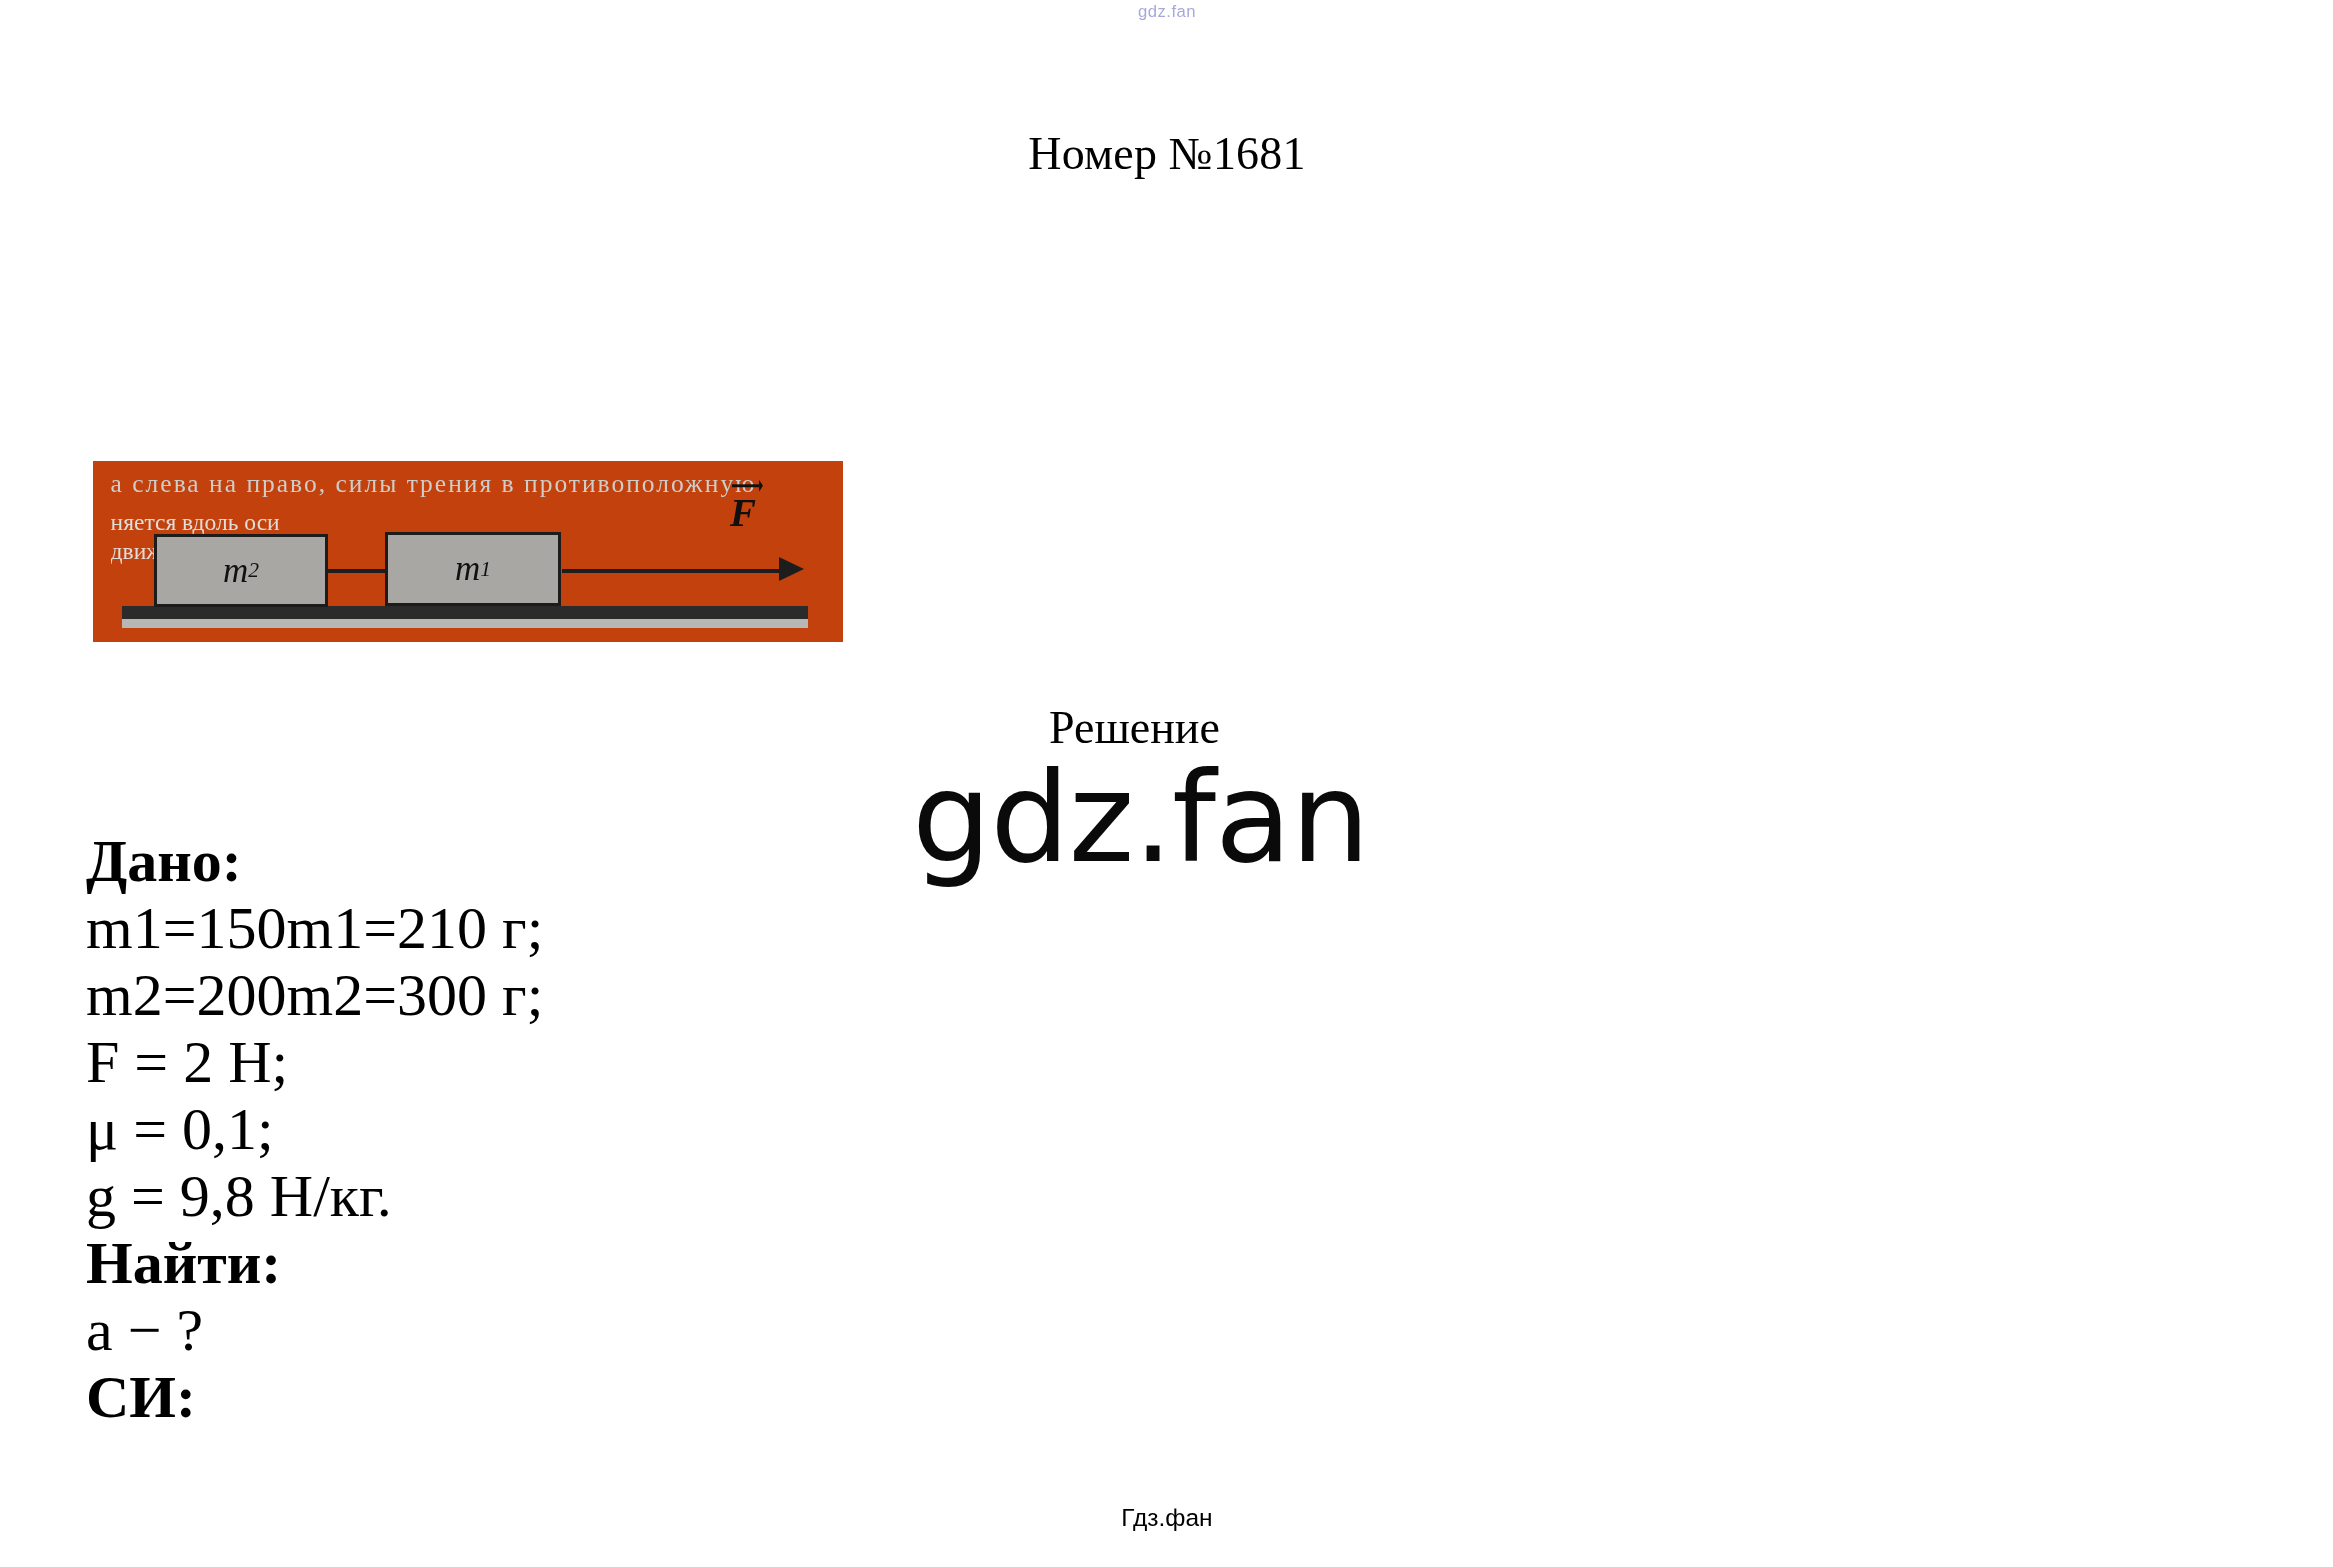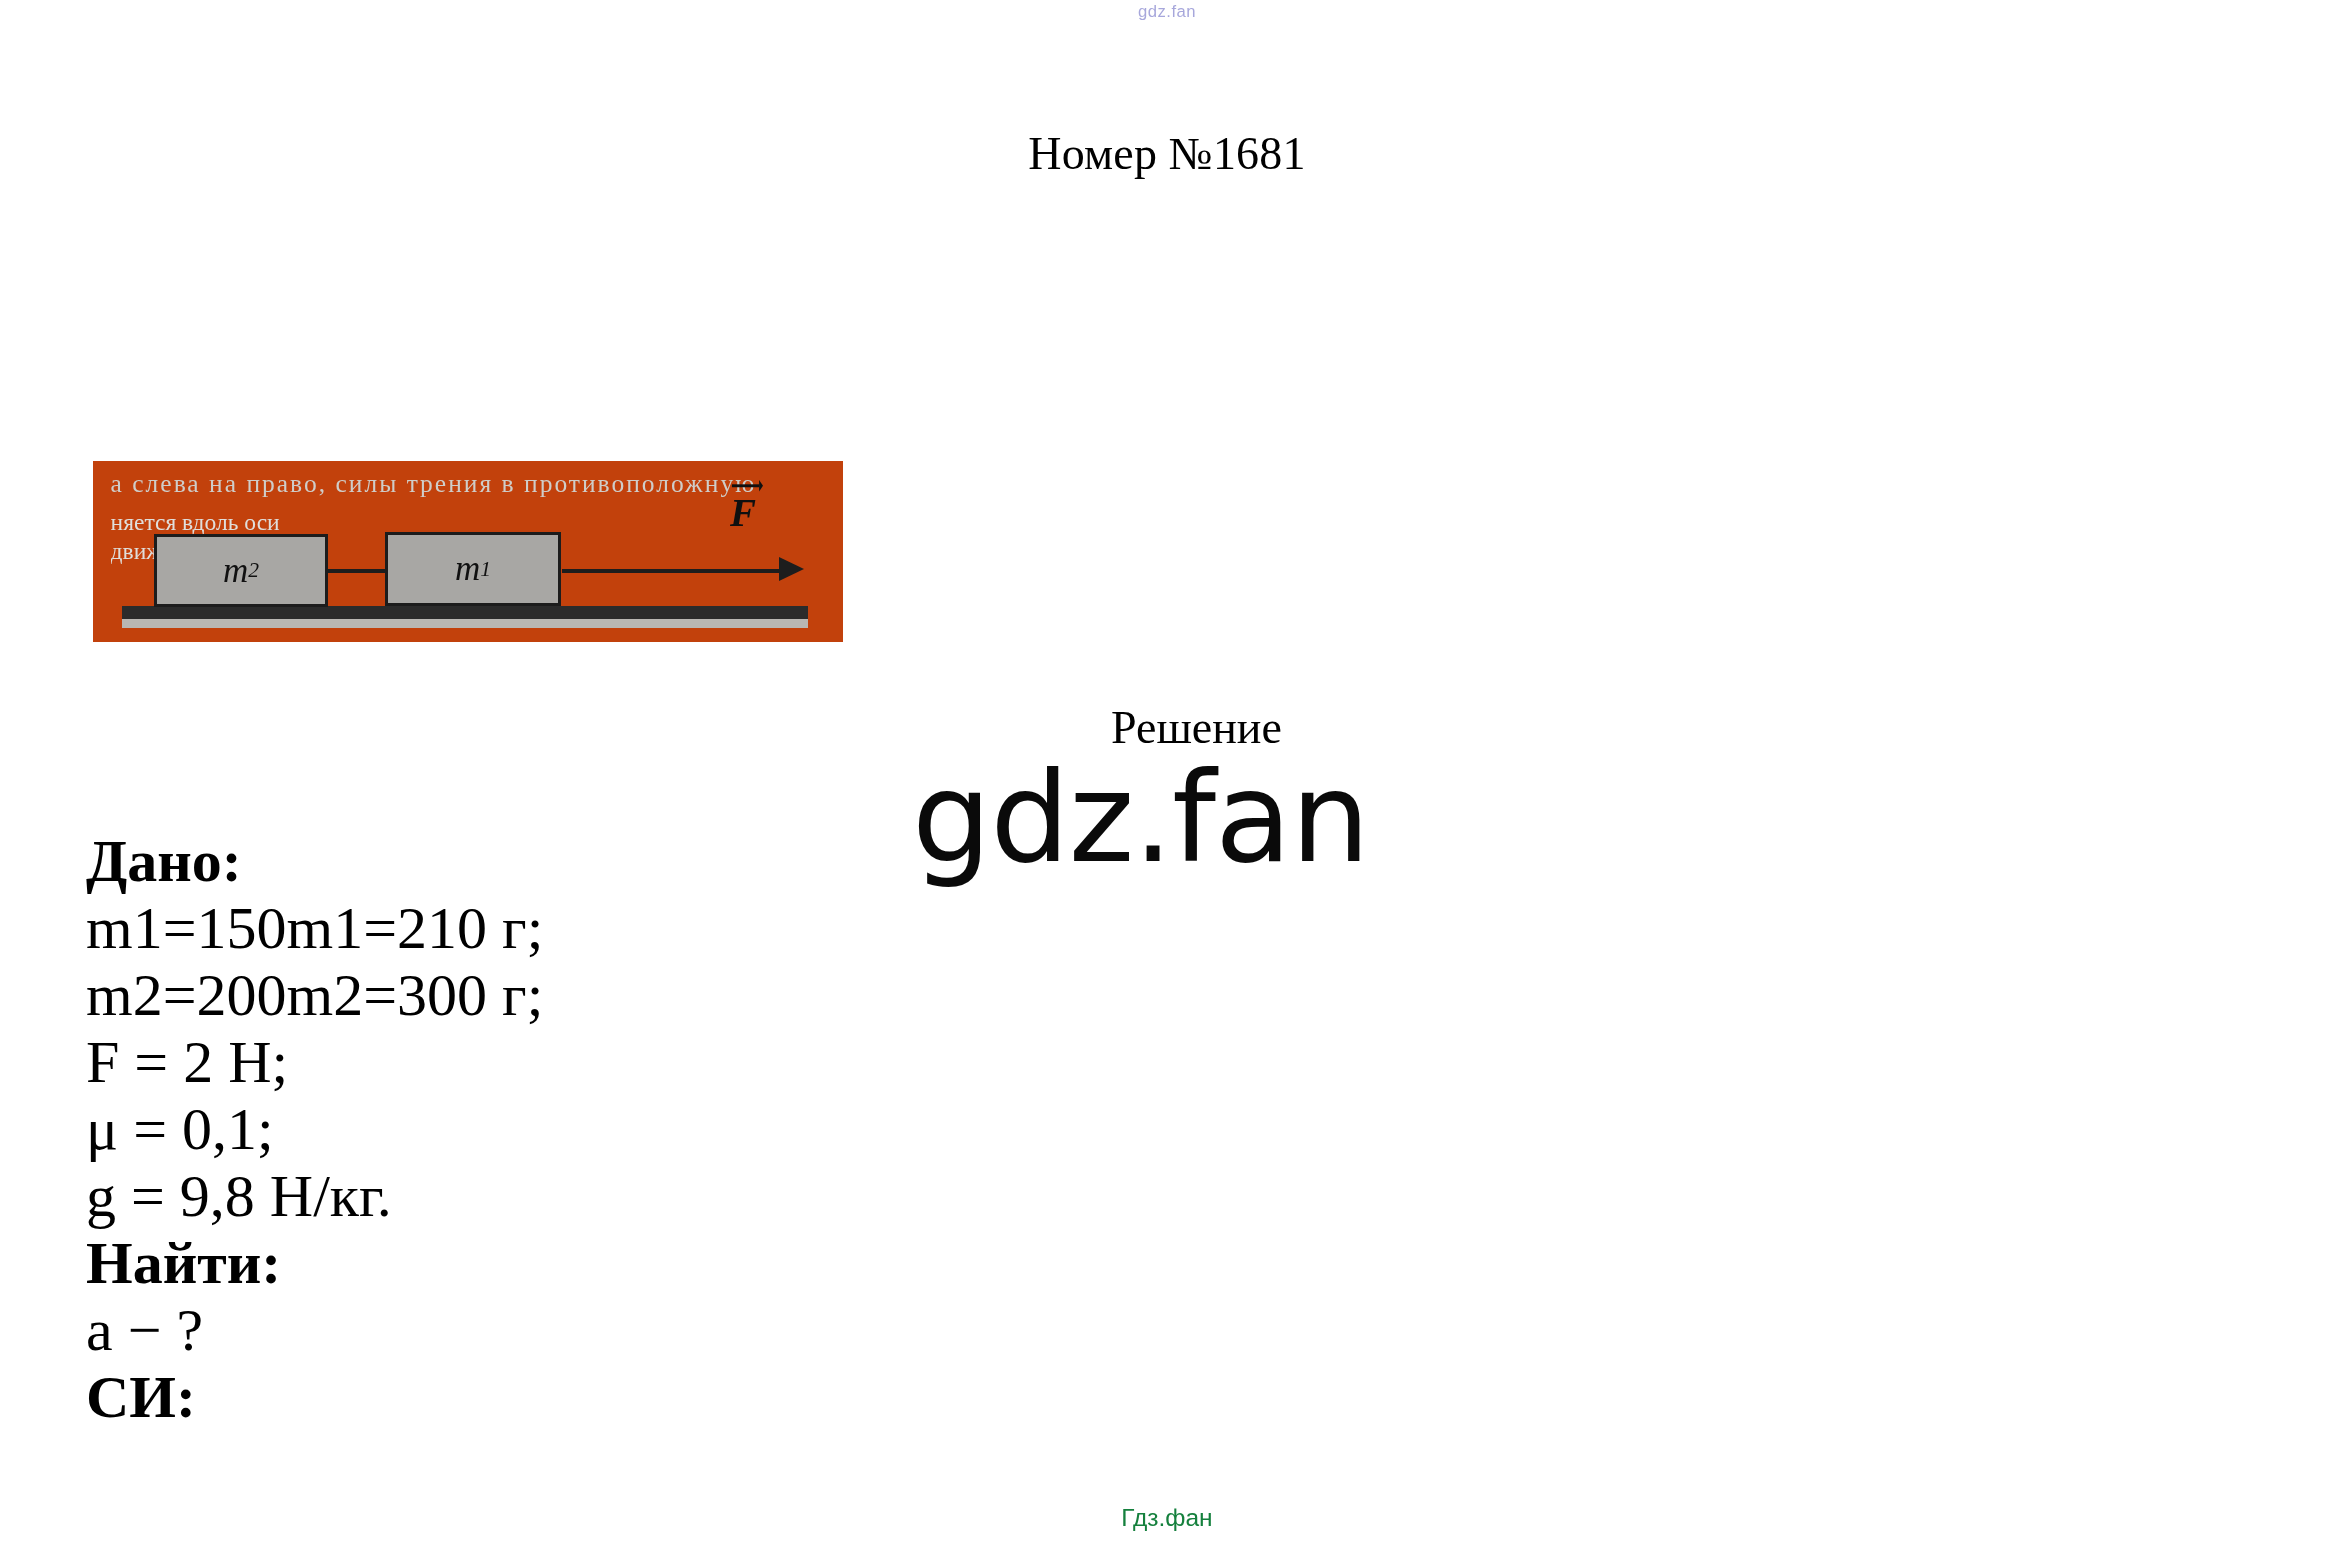--- a/index.html
+++ b/index.html
@@ -167,21 +167,21 @@
     position: absolute;
     left: 0px;
     top: -13.7px;
     width: 33px;
     height: 15.7px;
   }
 
   
   .solution-heading {
     position: absolute;
-    left: 1111px;
+    left: 1049px;
     top: 701px;
     font-size: 46px;
   }
 
   .big-watermark {
     position: absolute;
     left: 912px;
     top: 745px;
     font-family: "DejaVu Sans", sans-serif;
     font-size: 125px;
@@ -203,21 +203,21 @@
   }
 
   .footer {
     position: absolute;
     left: 0;
     bottom: 35px;
     width: 2334px;
     text-align: center;
     font-family: "Liberation Sans", sans-serif;
     font-size: 24.5px;
-    color: #15803d;
+    color: #000000;
   }
 </style>
 </head>
 <body>
 
 <div class="top-watermark">gdz.fan</div>
 
 <div class="page">
 
   <div class="title">Номер №1681</div>

